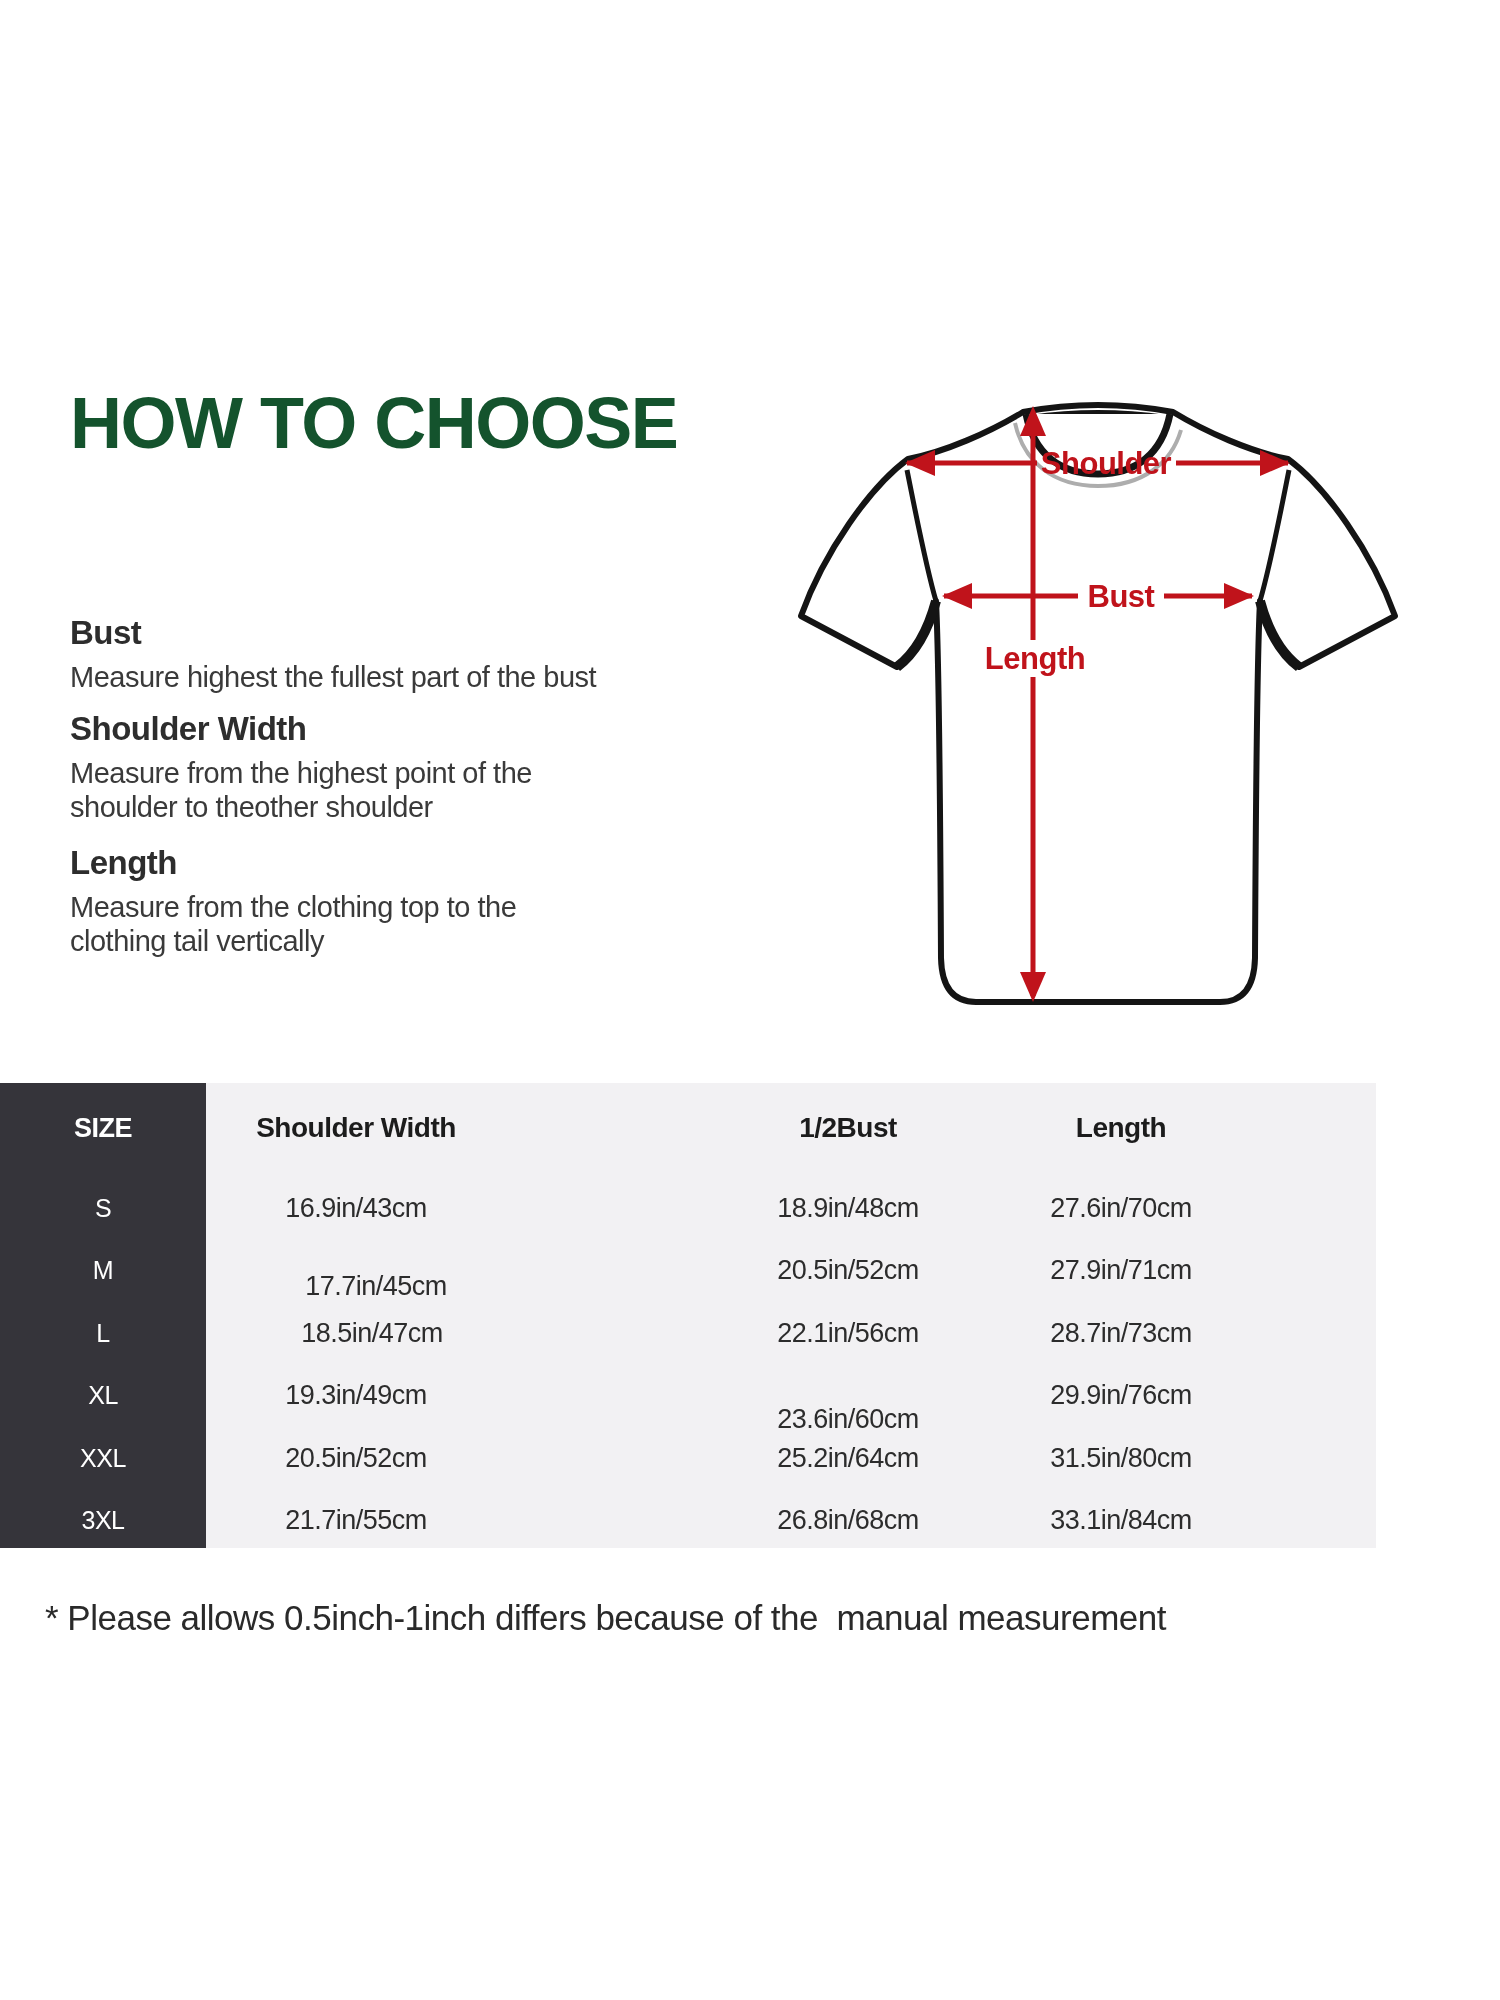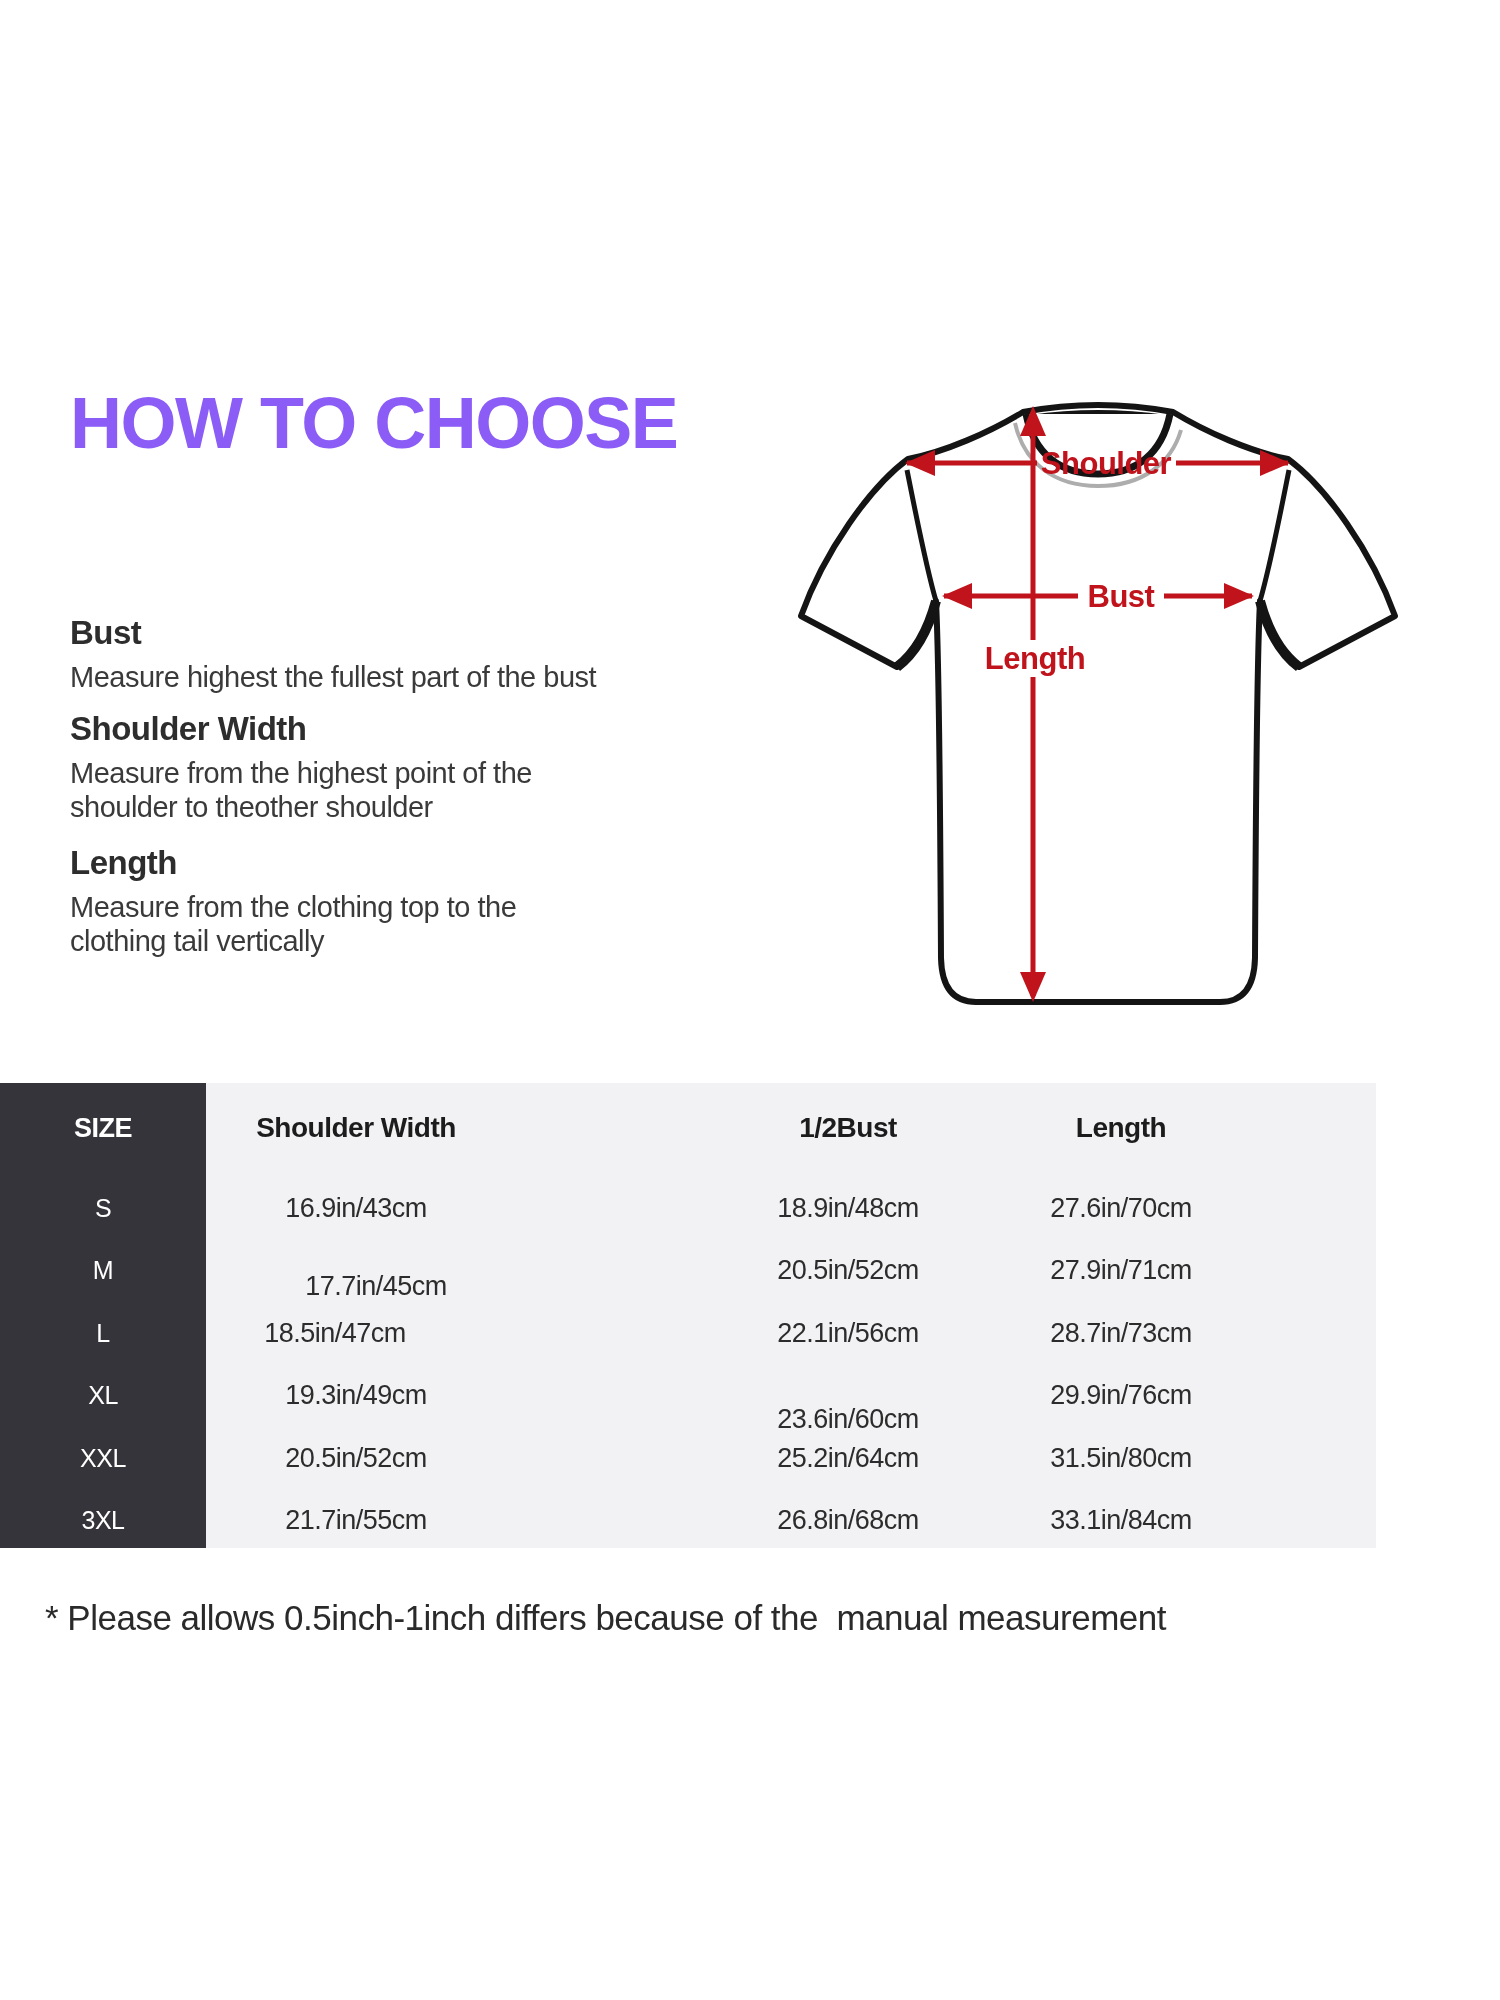--- a/index.html
+++ b/index.html
@@ -1,21 +1,21 @@
 <!DOCTYPE html>
 <html><head>
 <meta charset="utf-8">
 <style>
   html,body{margin:0;padding:0;background:#fff;}
   #page{position:relative;width:1500px;height:2000px;background:#ffffff;overflow:hidden;
         font-family:"Liberation Sans","DejaVu Sans",sans-serif;letter-spacing:-0.5px;}
 
   
   #title{position:absolute;left:70px;top:378px;font-size:72px;line-height:91px;
-         font-weight:bold;color:#8b5cf6;letter-spacing:-1.5px;}
+         font-weight:bold;color:#14532d;letter-spacing:-1.5px;}
 
   
   .sec-h{position:absolute;left:70px;font-size:33px;font-weight:bold;color:#2d2d2d;white-space:nowrap;}
   .sec-p{position:absolute;left:70px;font-size:29px;color:#3a3a3a;line-height:34px;white-space:pre-line;}
   #s1h{top:614px}#s1p{top:660px}#s2h{top:710px}#s2p{top:756px}#s3h{top:844px}#s3p{top:890px}
 
   
   #diagram{position:absolute;left:0;top:0;width:1500px;height:2000px;pointer-events:none;}
 
   
@@ -112,21 +112,21 @@
         <div class="tcell hdr" style="left: 1121px; top: 45px;">Length</div>
         <div class="tcell sizecell" style="left: 103px; top: 125px;">S</div>
         <div class="tcell datacell" style="left: 356px; top: 125px;">16.9in/43cm</div>
         <div class="tcell datacell" style="left: 848px; top: 125px;">18.9in/48cm</div>
         <div class="tcell datacell" style="left: 1121px; top: 125px;">27.6in/70cm</div>
         <div class="tcell sizecell" style="left: 103px; top: 187.4px;">M</div>
         <div class="tcell datacell" style="left: 376px; top: 187.4px; margin-top: 16px;">17.7in/45cm</div>
         <div class="tcell datacell" style="left: 848px; top: 187.4px;">20.5in/52cm</div>
         <div class="tcell datacell" style="left: 1121px; top: 187.4px;">27.9in/71cm</div>
         <div class="tcell sizecell" style="left: 103px; top: 249.8px;">L</div>
-        <div class="tcell datacell" style="left: 335px; top: 249.8px;">18.5in/47cm</div>
+        <div class="tcell datacell" style="left: 372px; top: 249.8px;">18.5in/47cm</div>
         <div class="tcell datacell" style="left: 848px; top: 249.8px;">22.1in/56cm</div>
         <div class="tcell datacell" style="left: 1121px; top: 249.8px;">28.7in/73cm</div>
         <div class="tcell sizecell" style="left: 103px; top: 312.2px;">XL</div>
         <div class="tcell datacell" style="left: 356px; top: 312.2px;">19.3in/49cm</div>
         <div class="tcell datacell" style="left: 848px; top: 312.2px; margin-top: 24px;">23.6in/60cm</div>
         <div class="tcell datacell" style="left: 1121px; top: 312.2px;">29.9in/76cm</div>
         <div class="tcell sizecell" style="left: 103px; top: 374.6px;">XXL</div>
         <div class="tcell datacell" style="left: 356px; top: 374.6px;">20.5in/52cm</div>
         <div class="tcell datacell" style="left: 848px; top: 374.6px;">25.2in/64cm</div>
         <div class="tcell datacell" style="left: 1121px; top: 374.6px;">31.5in/80cm</div>

